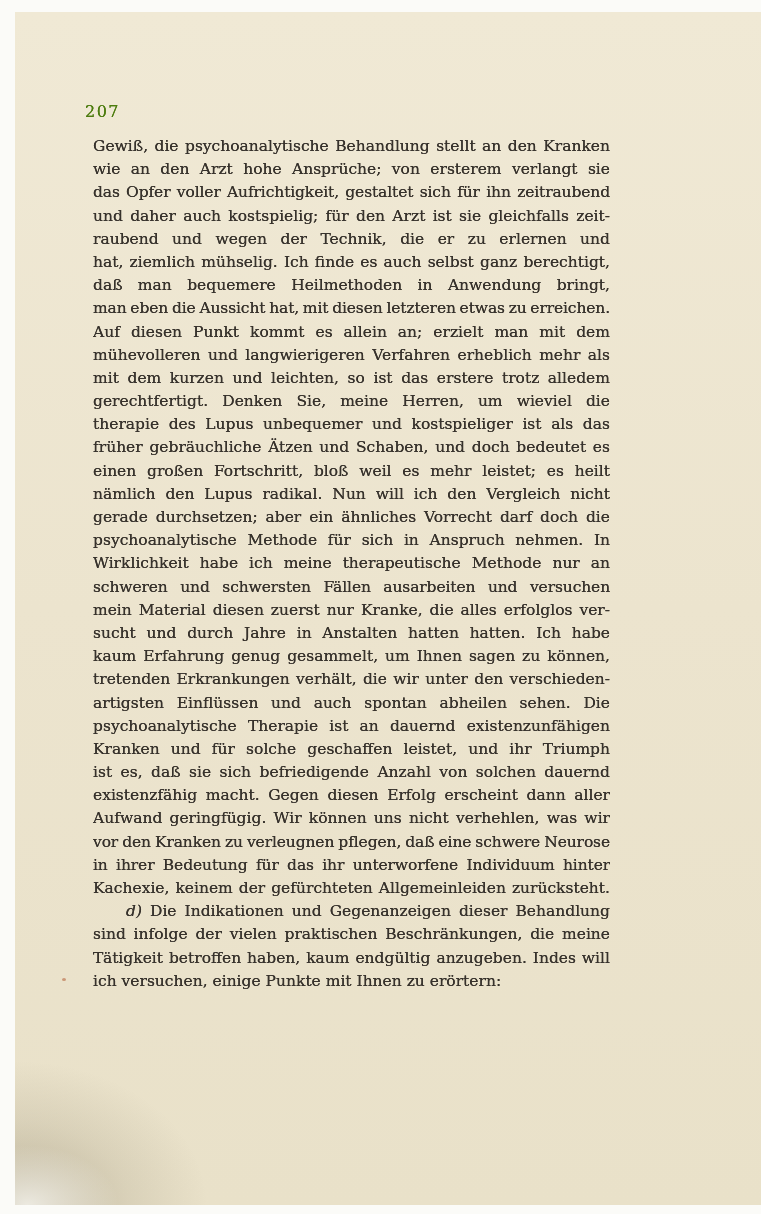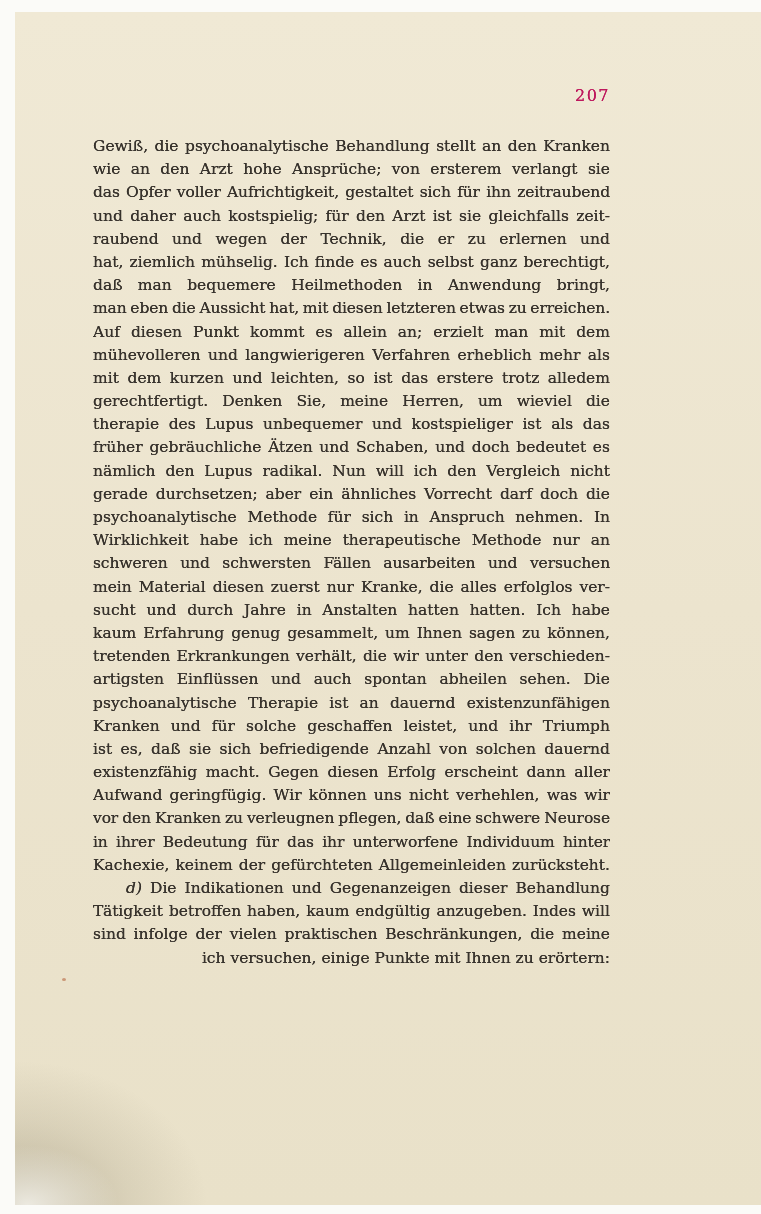--- a/index.html
+++ b/index.html
@@ -30,48 +30,48 @@
   .curl-light {
     position: absolute;
     left: 0;
     bottom: 0;
     width: 120px;
     height: 70px;
     background: radial-gradient(ellipse at 10% 100%, rgba(255,255,252,0.7) 0%, rgba(255,255,252,0) 60%);
   }
   .pagenum {
     position: absolute;
-    top: 86px;
+    top: 102px;
     left: 85px;
     width: 525px;
-    text-align: right;
+    text-align: left;
     font-size: 16px;
     letter-spacing: 1.5px;
-    color: #be185d;
+    color: #4d7c0f;
     text-shadow: 0 0 0.3px currentColor;
   }
   .textblock {
     position: absolute;
     top: 135px;
     left: 85px;
     width: 525px;
     color: #37322c;
     font-size: 15.5px;
   }
   .line {
     text-align: justify;
     height: 23.2px;
     line-height: 23.2px;
     overflow: hidden;
     text-shadow: 0 0 0.3px currentColor;
     margin-left: 8px;
   }
   .line::after { content: ""; display: inline-block; width: 100%; }
   .line.indent { text-indent: 33px; }
-  .line.nojust { text-align: right; }
+  .line.nojust { text-align: left; }
   .line.nojust::after { content: none; }
   .line.tight { word-spacing: -1.4px; letter-spacing: -0.12px; }
   .italic { font-style: italic; }
   .speck {
     position: absolute;
     left: 62px;
     top: 978px;
     width: 4px;
     height: 3px;
     border-radius: 50%;
@@ -96,37 +96,38 @@
       <div class="line"><span>raubend und wegen der Technik, die er zu erlernen und auszuüben</span></div>
       <div class="line"><span>hat, ziemlich mühselig. Ich finde es auch selbst ganz berechtigt,</span></div>
       <div class="line"><span>daß man bequemere Heilmethoden in Anwendung bringt, solange</span></div>
       <div class="line tight"><span>man eben die Aussicht hat, mit diesen letzteren etwas zu erreichen.</span></div>
       <div class="line"><span>Auf diesen Punkt kommt es allein an; erzielt man mit dem</span></div>
       <div class="line"><span>mühevolleren und langwierigeren Verfahren erheblich mehr als</span></div>
       <div class="line"><span>mit dem kurzen und leichten, so ist das erstere trotz alledem</span></div>
       <div class="line"><span>gerechtfertigt. Denken Sie, meine Herren, um wieviel die </span></div>
       <div class="line"><span>therapie des Lupus unbequemer und kostspieliger ist als das</span></div>
       <div class="line"><span>früher gebräuchliche Ätzen und Schaben, und doch bedeutet es</span></div>
+      <div class="line"><span>einen großen Fortschritt, bloß weil es mehr leistet; es heilt</span></div>
       <div class="line"><span>nämlich den Lupus radikal. Nun will ich den Vergleich nicht</span></div>
       <div class="line"><span>gerade durchsetzen; aber ein ähnliches Vorrecht darf doch die</span></div>
       <div class="line"><span>psychoanalytische Methode für sich in Anspruch nehmen. In</span></div>
       <div class="line"><span>Wirklichkeit habe ich meine therapeutische Methode nur an</span></div>
       <div class="line tight"><span>schweren und schwersten Fällen ausarbeiten und versuchen können;</span></div>
       <div class="line"><span>mein Material diesen zuerst nur Kranke, die alles erfolglos ver-</span></div>
       <div class="line"><span>sucht und durch Jahre in Anstalten hatten hatten. Ich habe</span></div>
       <div class="line"><span>kaum Erfahrung genug gesammelt, um Ihnen sagen zu können,</span></div>
       <div class="line"><span>tretenden Erkrankungen verhält, die wir unter den verschieden-</span></div>
       <div class="line"><span>artigsten Einflüssen und auch spontan abheilen sehen. Die</span></div>
       <div class="line"><span>psychoanalytische Therapie ist an dauernd existenzunfähigen</span></div>
       <div class="line"><span>Kranken und für solche geschaffen leistet, und ihr Triumph</span></div>
       <div class="line"><span>ist es, daß sie sich befriedigende Anzahl von solchen dauernd</span></div>
       <div class="line"><span>existenzfähig macht. Gegen diesen Erfolg erscheint dann aller</span></div>
       <div class="line"><span>Aufwand geringfügig. Wir können uns nicht verhehlen, was wir</span></div>
       <div class="line tight"><span>vor den Kranken zu verleugnen pflegen, daß eine schwere Neurose</span></div>
       <div class="line tight"><span>in ihrer Bedeutung für das ihr unterworfene Individuum hinter keiner</span></div>
       <div class="line"><span>Kachexie, keinem der gefürchteten Allgemeinleiden zurücksteht.</span></div>
       <div class="line indent"><span class="italic">d)</span><span> Die Indikationen und Gegenanzeigen dieser Behandlung</span></div>
+      <div class="line"><span>sind infolge der vielen praktischen Beschränkungen, die meine</span></div>
       <div class="line"><span>Tätigkeit betroffen haben, kaum endgültig anzugeben. Indes will</span></div>
-      <div class="line"><span>sind infolge der vielen praktischen Beschränkungen, die meine</span></div>
       <div class="line nojust"><span>ich versuchen, einige Punkte mit Ihnen zu erörtern:</span></div>
     </div>
   <div class="speck"></div>
 </div>
 
 </body></html>

